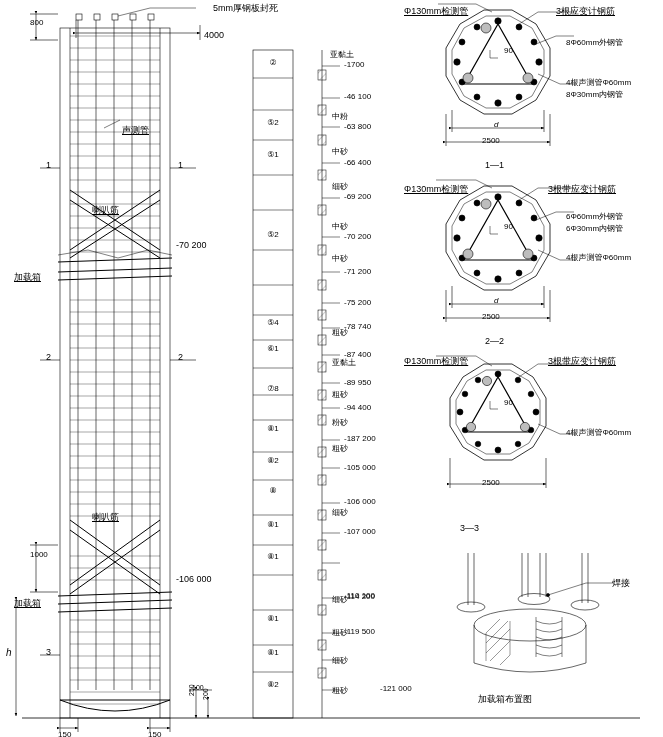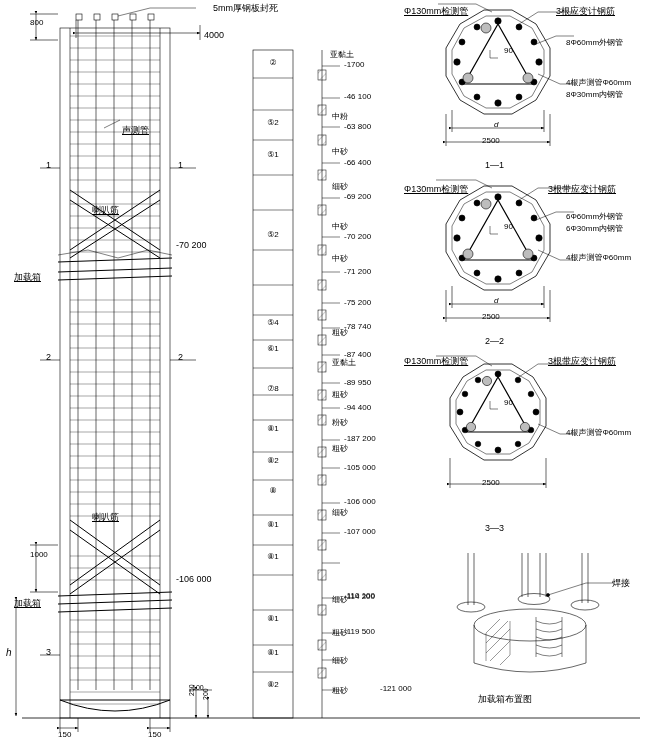--- a/index.html
+++ b/index.html
@@ -488,16 +488,16 @@
 <div class="lbl s8" style="left:504px;top:222px;">90</div>
 <div class="lbl s8" style="left:494px;top:296px;font-style:italic;">d</div>
 <div class="lbl s8" style="left:482px;top:312px;">2500</div>
 <div class="lbl" style="left:485px;top:336px;">2—2</div>
 
 <div class="lbl u" style="left:404px;top:356px;">Φ130mm检测管</div>
 <div class="lbl u" style="left:548px;top:356px;">3根带应变计钢筋</div>
 <div class="lbl s8" style="left:566px;top:428px;">4根声测管Φ60mm</div>
 <div class="lbl s8" style="left:504px;top:398px;">90</div>
 <div class="lbl s8" style="left:482px;top:478px;">2500</div>
-<div class="lbl" style="left:485px;top:523px;">3—3</div>
+<div class="lbl" style="left:460px;top:523px;">3—3</div>
 
 <div class="lbl" style="left:612px;top:578px;">焊接</div>
 <div class="lbl" style="left:478px;top:694px;">加载箱布置图</div>
 
 </body></html>

